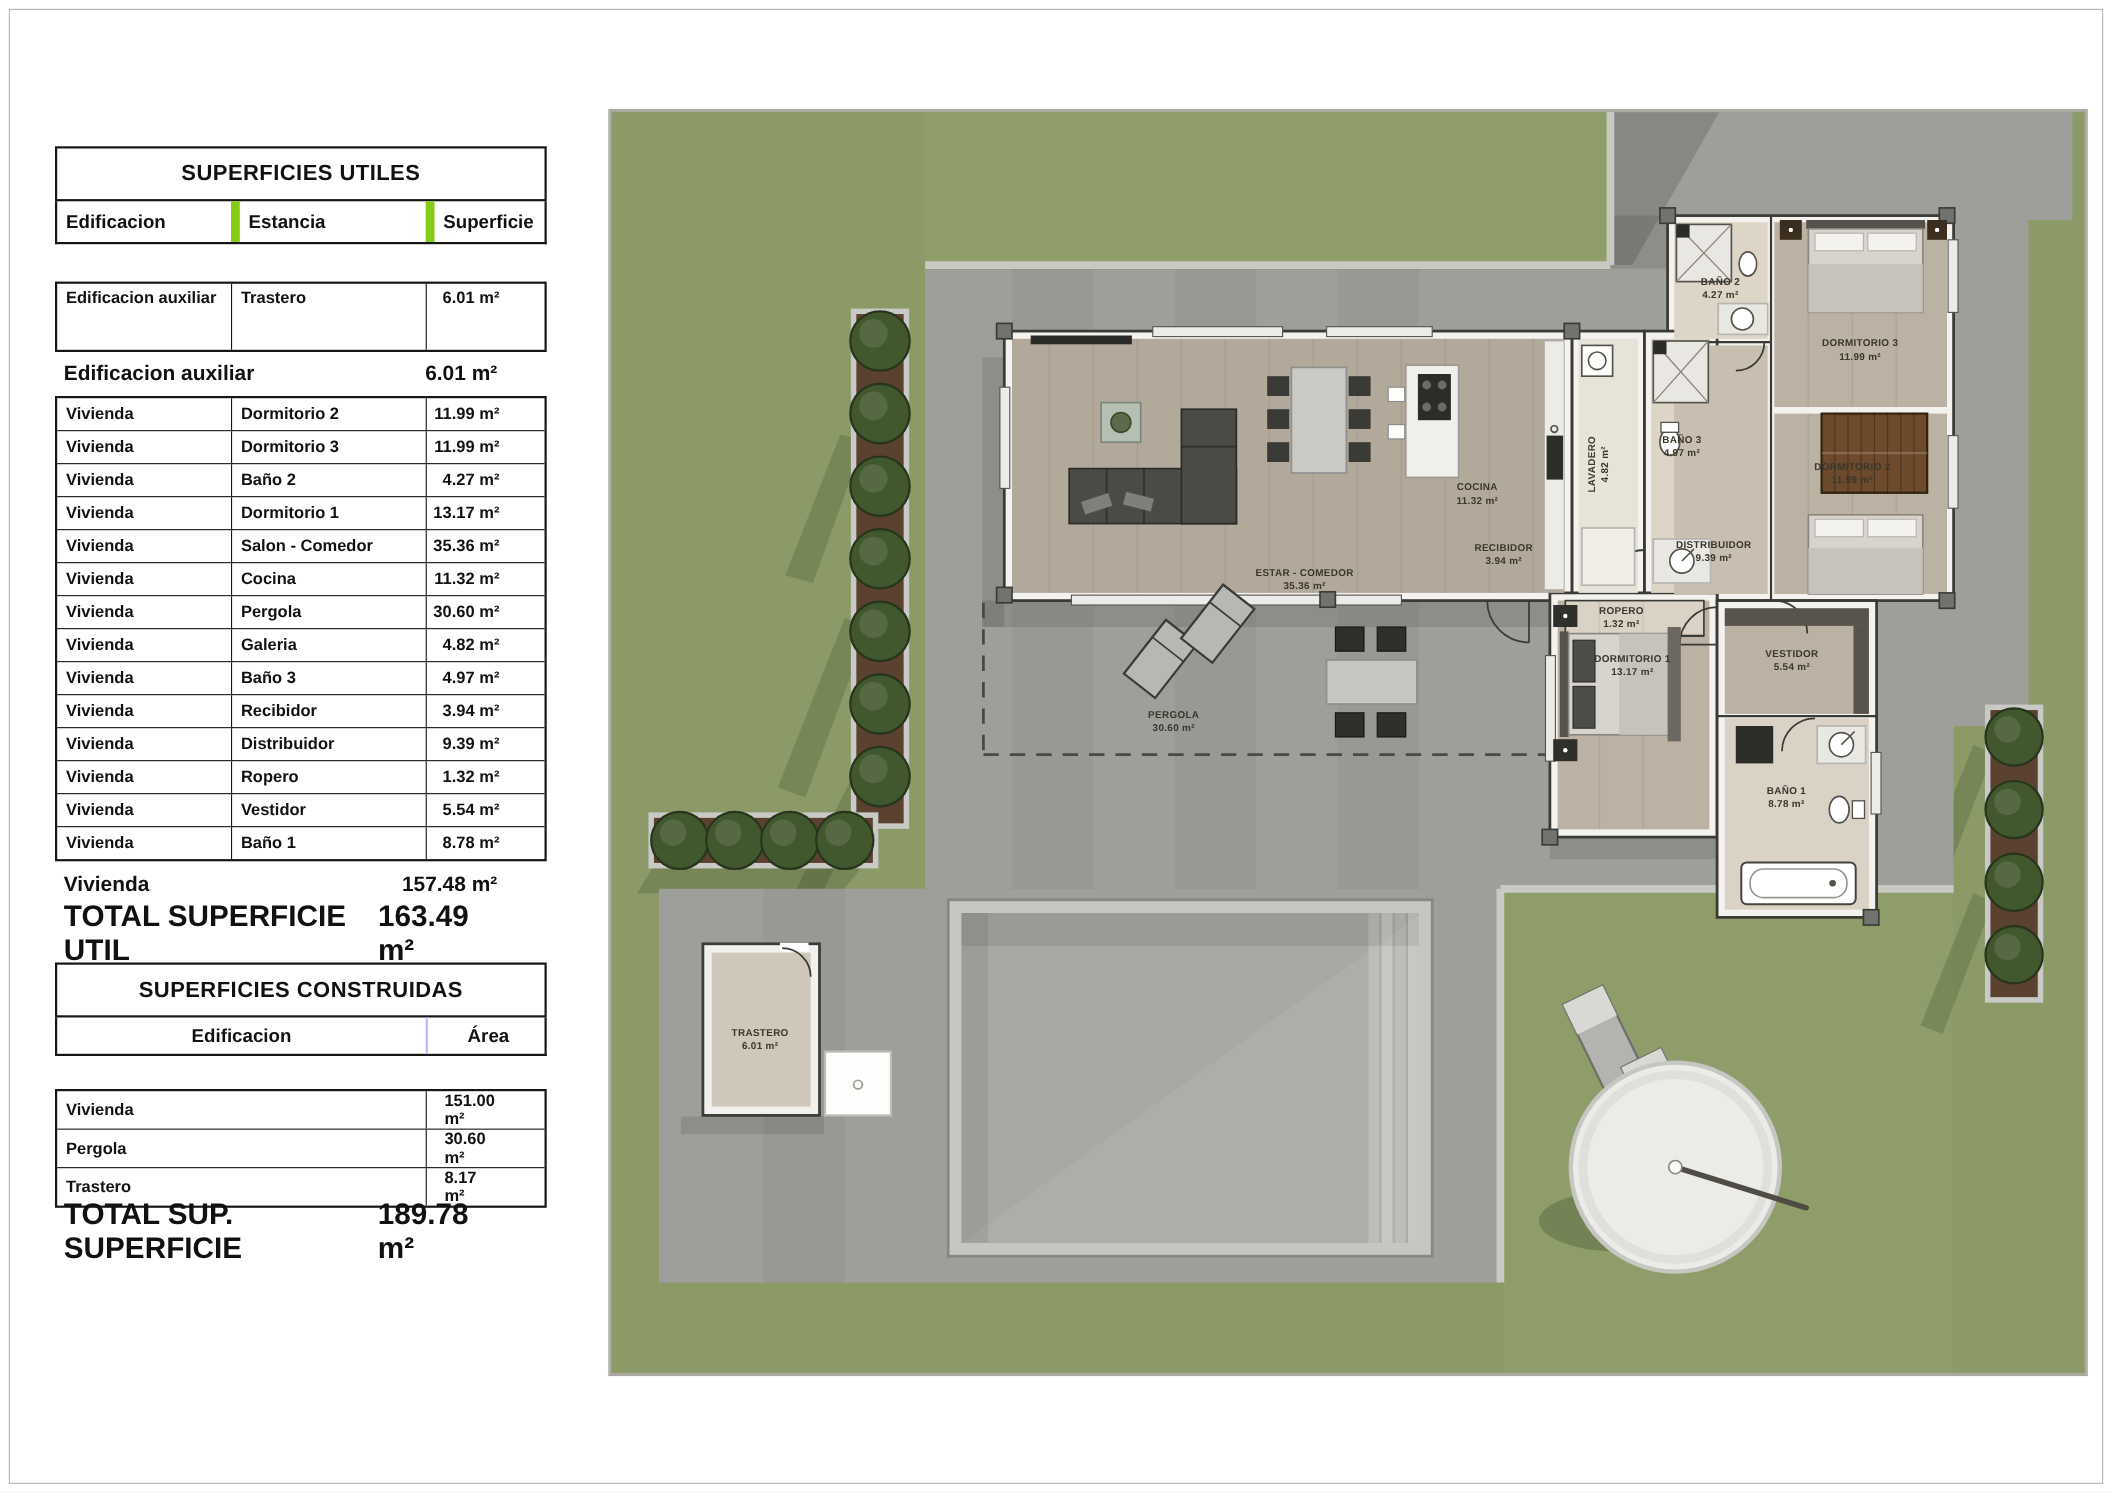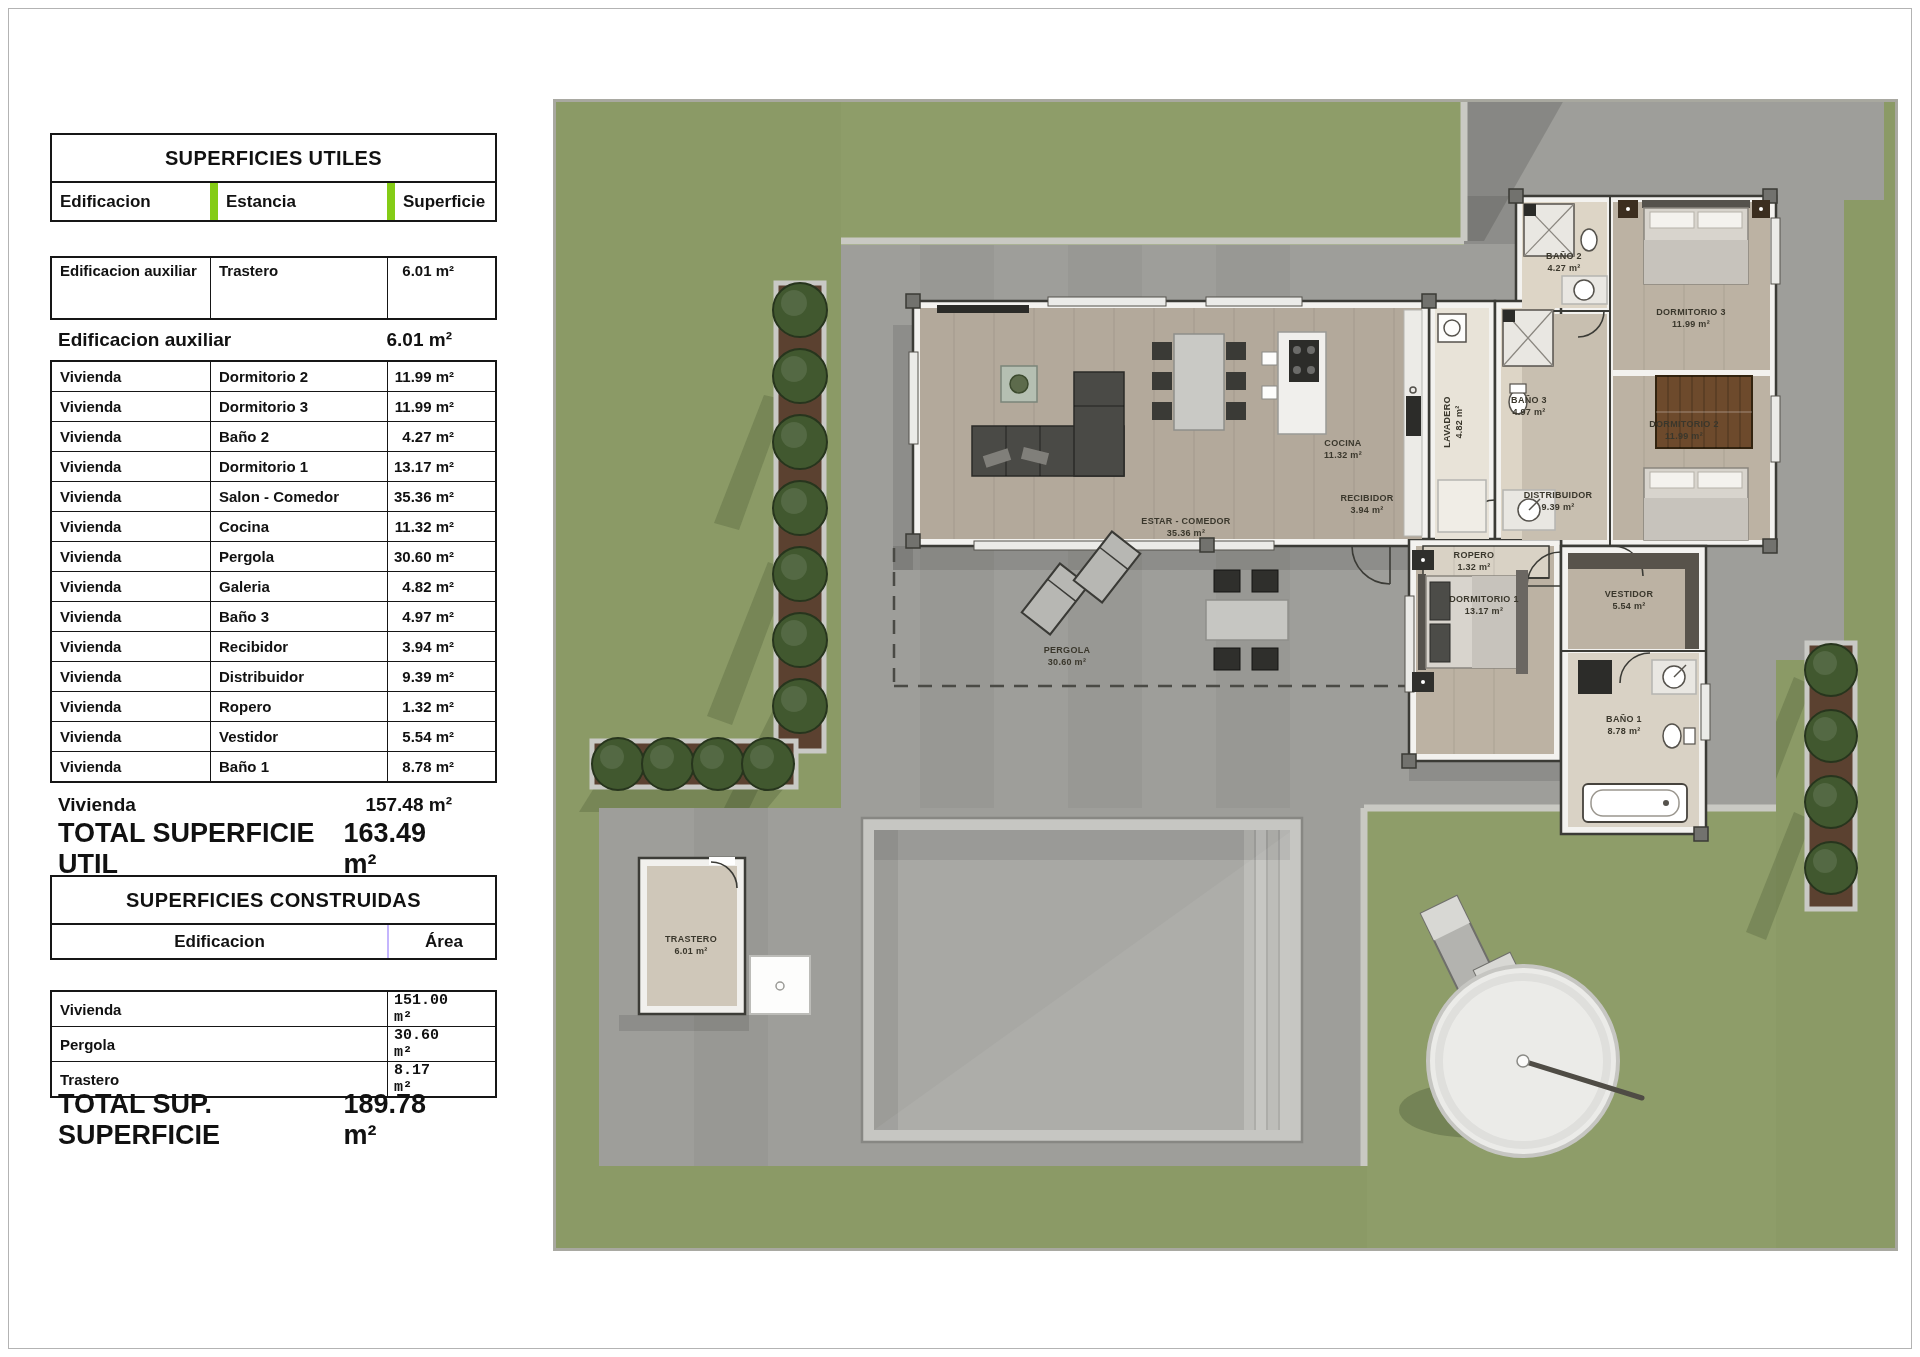--- a/index.html
+++ b/index.html
@@ -24,21 +24,21 @@
   .t-box{border:2px solid #161616;}
   .row3{display:grid;grid-template-columns:158px 177px 112px;border-top:1.5px solid #161616;}
   .row3:first-child{border-top:none;}
   .row3 .c{display:flex;align-items:center;font-weight:bold;font-size:15px;padding-left:8px;border-left:1.5px solid #161616;min-height:29px;}
   .row3 .c:first-child{border-left:none;}
   .row3 .val{justify-content:flex-end;padding-right:45px;padding-left:0;}
   .row3.tall .c{align-items:flex-start;padding-top:4px;min-height:56px;line-height:1.25;}
   .row2{display:grid;grid-template-columns:335px 112px;border-top:1.5px solid #161616;}
   .row2:first-child{border-top:none;}
   .row2 .c{display:flex;align-items:center;font-weight:bold;font-size:15px;padding-left:8px;min-height:30px;}
-  .row2 .val{justify-content:flex-end;padding-right:45px;padding-left:6px;border-left:1.5px solid #161616;font-family:Liberation Mono, monospace;}
+  .row2 .val{justify-content:flex-end;padding-right:45px;padding-left:16px;border-left:1.5px solid #161616;}
   .t-sub{height:40px;display:flex;align-items:center;justify-content:space-between;font-weight:bold;}
   .t-sub .lbl{font-size:19px;padding-left:8px;}
   .t-sub .val{font-size:19px;padding-right:45px;}
   .t-total .lbl,.t-total .val{font-size:27px;}
   .t-total{height:44px;}
 
   
   .plan{position:absolute;left:553px;top:99px;width:1343px;height:1150px;border:1px solid #a9a9a2;}
   .plan svg{position:absolute;left:0;top:0;}
   .plan-labels{position:absolute;inset:0;pointer-events:none;}

